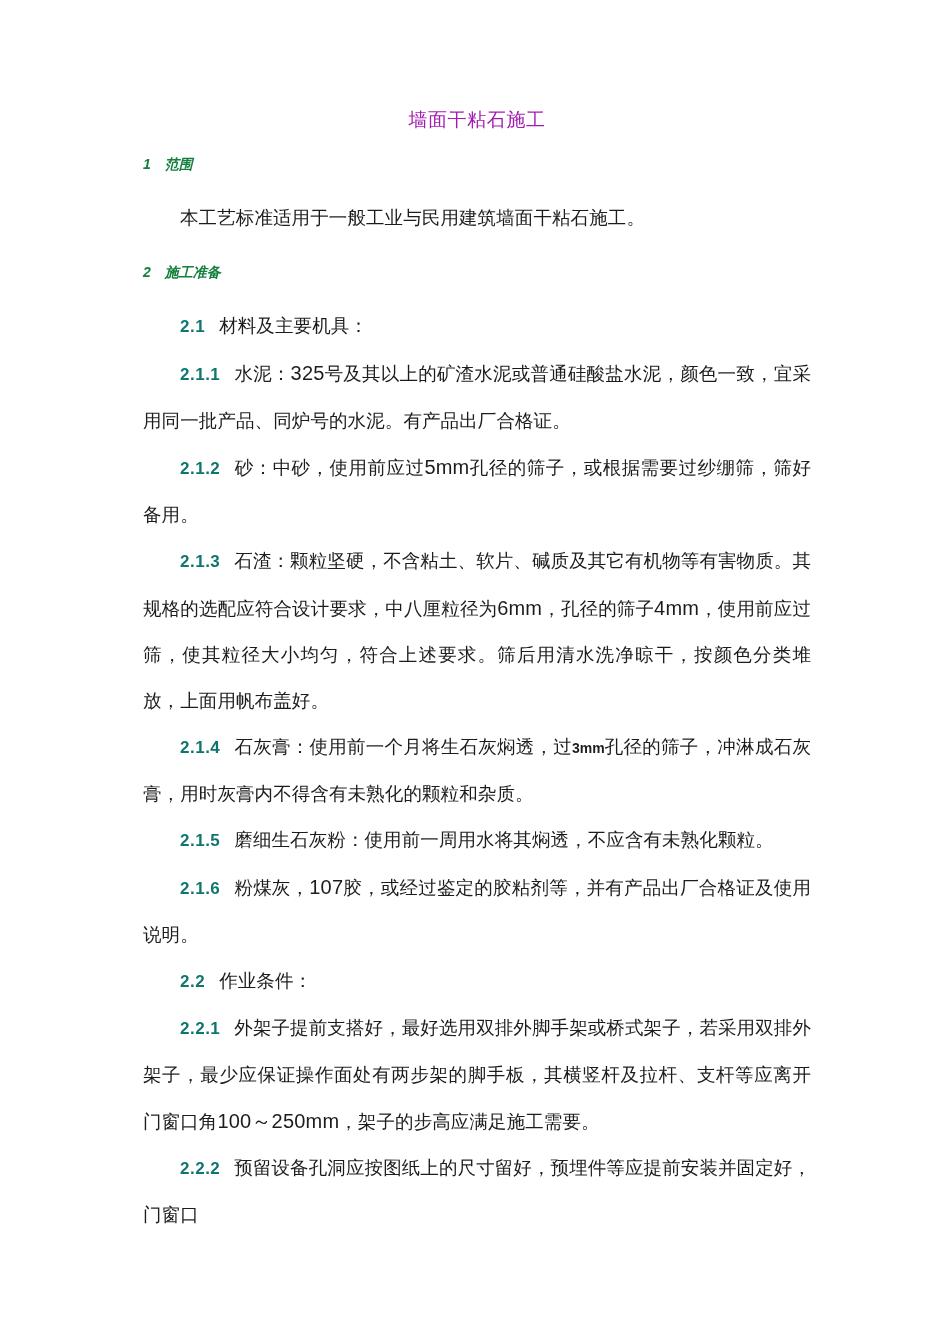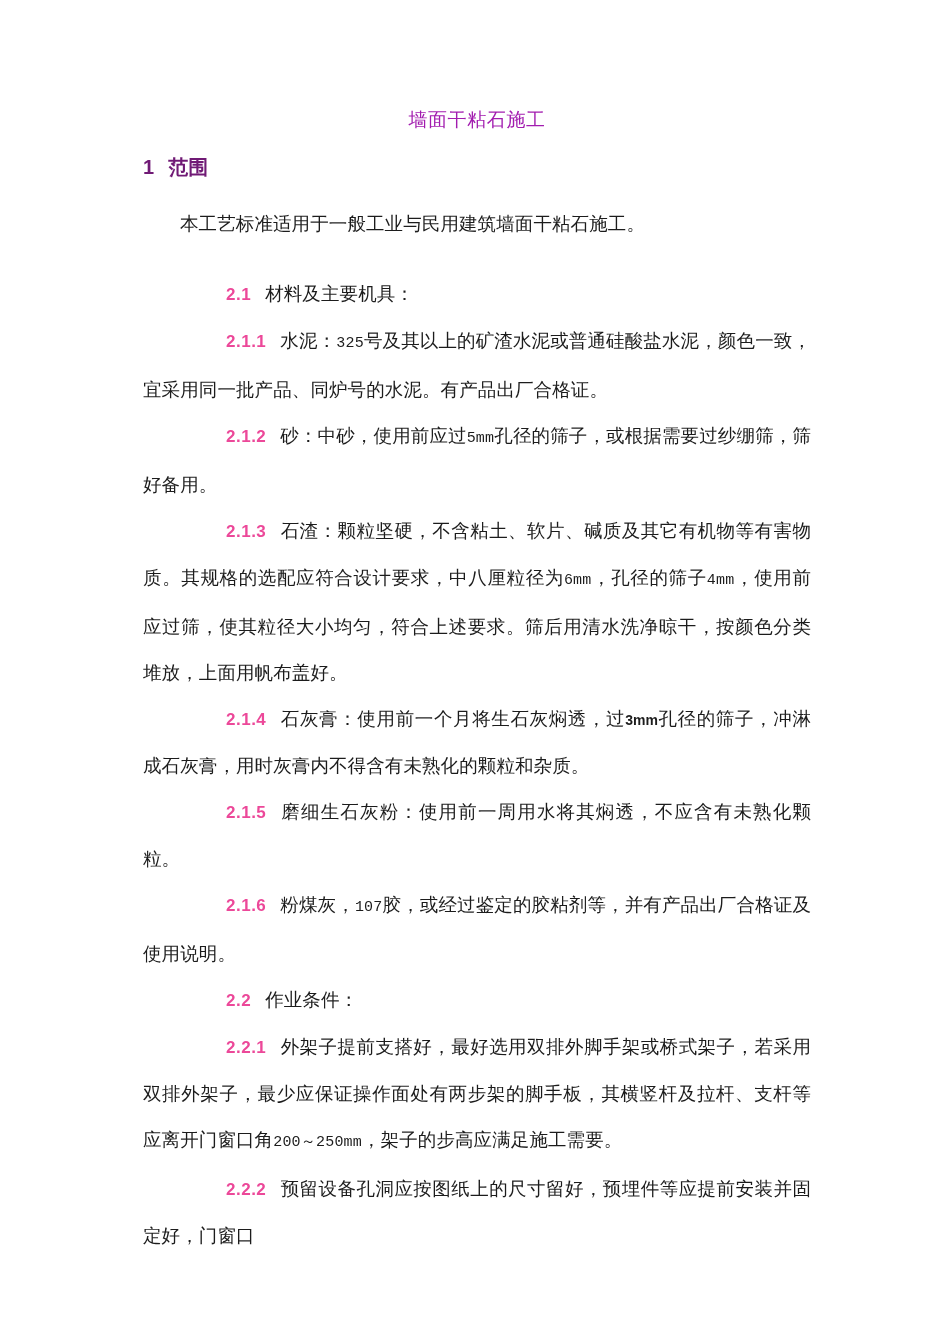--- a/index.html
+++ b/index.html
@@ -32,26 +32,27 @@
     color: #a21caf;
     text-align: center;
     line-height: 1.0;
     margin: 0 0 28px 0;
     letter-spacing: 0.6px;
   }
 
   
   .heading {
     font-family: "Liberation Sans", "DejaVu Sans", sans-serif;
-    font-size: 20px;
+    font-size: 14px;
     font-weight: 700;
-    color: #701a75;
+    color: #15803d;
     margin: 0 0 24px 0;
     line-height: 1.0;
     white-space: pre;
+    font-style: italic;
   }
   .heading .h-num {
     font-family: "Liberation Sans", "DejaVu Sans", sans-serif;
     font-weight: 700;
   }
 
   
   .para {
     font-family: "Liberation Serif", "DejaVu Serif", serif;
     font-size: 18.5px;
@@ -71,34 +72,33 @@
   
   .para.item {
     text-indent: 2em;
   }
   .gap-md { height: 24px; }
 
   .num {
     font-family: "Liberation Sans", "DejaVu Sans", sans-serif;
     font-size: 17px;
     font-weight: 600;
-    color: #ec4899;
+    color: #0f766e;
     letter-spacing: 0.5px;
-    margin-left: 46px;
   }
 
   .num-gap {
     display: inline-block;
     width: 14px;
   }
 
   
   .lat {
-    font-family: Liberation Mono, monospace;
-    font-size: 15px;
+    font-family: Liberation Sans, sans-serif;
+    font-size: 20px;
     letter-spacing: 0.2px;
   }
   .lat-b {
     font-family: "Liberation Sans", "DejaVu Sans", sans-serif;
     font-size: 14px;
     font-weight: 700;
     letter-spacing: 0;
   }
 </style>
 </head>
@@ -108,36 +108,37 @@
   <div class="content">
 
     <div class="doc-title">墙面干粘石施工</div>
 
     <div class="heading"><span class="h-num">1</span><span class="num-gap"></span><span>范围</span></div>
 
     <div class="para indent-2">本工艺标准适用于一般工业与民用建筑墙面干粘石施工。</div>
 
     <div class="gap-md"></div>
 
+    <div class="heading"><span class="h-num">2</span><span class="num-gap"></span><span>施工准备</span></div>
 
     <div class="para item"><span class="num">2.1</span><span class="num-gap"></span><span>材料及主要机具：</span></div>
 
     <div class="para item"><span class="num">2.1.1</span><span class="num-gap"></span><span>水泥：</span><span class="lat">325</span><span>号及其以上的矿渣水泥或普通硅酸盐水泥，颜色一致，宜采用同一批产品、同炉号的水泥。有产品出厂合格证。</span></div>
 
     <div class="para item"><span class="num">2.1.2</span><span class="num-gap"></span><span>砂：中砂，使用前应过</span><span class="lat">5mm</span><span>孔径的筛子，或根据需要过纱绷筛，筛好备用。</span></div>
 
     <div class="para item"><span class="num">2.1.3</span><span class="num-gap"></span><span>石渣：颗粒坚硬，不含粘土、软片、碱质及其它有机物等有害物质。其规格的选配应符合设计要求，中八厘粒径为</span><span class="lat">6mm</span><span>，孔径的筛子</span><span class="lat">4mm</span><span>，使用前应过筛，使其粒径大小均匀，符合上述要求。筛后用清水洗净晾干，按颜色分类堆放，上面用帆布盖好。</span></div>
 
     <div class="para item"><span class="num">2.1.4</span><span class="num-gap"></span><span>石灰膏：使用前一个月将生石灰焖透，过</span><span class="lat-b">3mm</span><span>孔径的筛子，冲淋成石灰膏，用时灰膏内不得含有未熟化的颗粒和杂质。</span></div>
 
     <div class="para item"><span class="num">2.1.5</span><span class="num-gap"></span><span>磨细生石灰粉：使用前一周用水将其焖透，不应含有未熟化颗粒。</span></div>
 
     <div class="para item"><span class="num">2.1.6</span><span class="num-gap"></span><span>粉煤灰，</span><span class="lat">107</span><span>胶，或经过鉴定的胶粘剂等，并有产品出厂合格证及使用说明。</span></div>
 
 
     <div class="para item"><span class="num">2.2</span><span class="num-gap"></span><span>作业条件：</span></div>
 
-    <div class="para item"><span class="num">2.2.1</span><span class="num-gap"></span><span>外架子提前支搭好，最好选用双排外脚手架或桥式架子，若采用双排外架子，最少应保证操作面处有两步架的脚手板，其横竖杆及拉杆、支杆等应离开门窗口角</span><span class="lat">200～250mm</span><span>，架子的步高应满足施工需要。</span></div>
+    <div class="para item"><span class="num">2.2.1</span><span class="num-gap"></span><span>外架子提前支搭好，最好选用双排外脚手架或桥式架子，若采用双排外架子，最少应保证操作面处有两步架的脚手板，其横竖杆及拉杆、支杆等应离开门窗口角</span><span class="lat">100～250mm</span><span>，架子的步高应满足施工需要。</span></div>
 
     <div class="para item"><span class="num">2.2.2</span><span class="num-gap"></span><span>预留设备孔洞应按图纸上的尺寸留好，预埋件等应提前安装并固定好，门窗口</span></div>
 
   </div>
 </div>
 
 </body></html>

